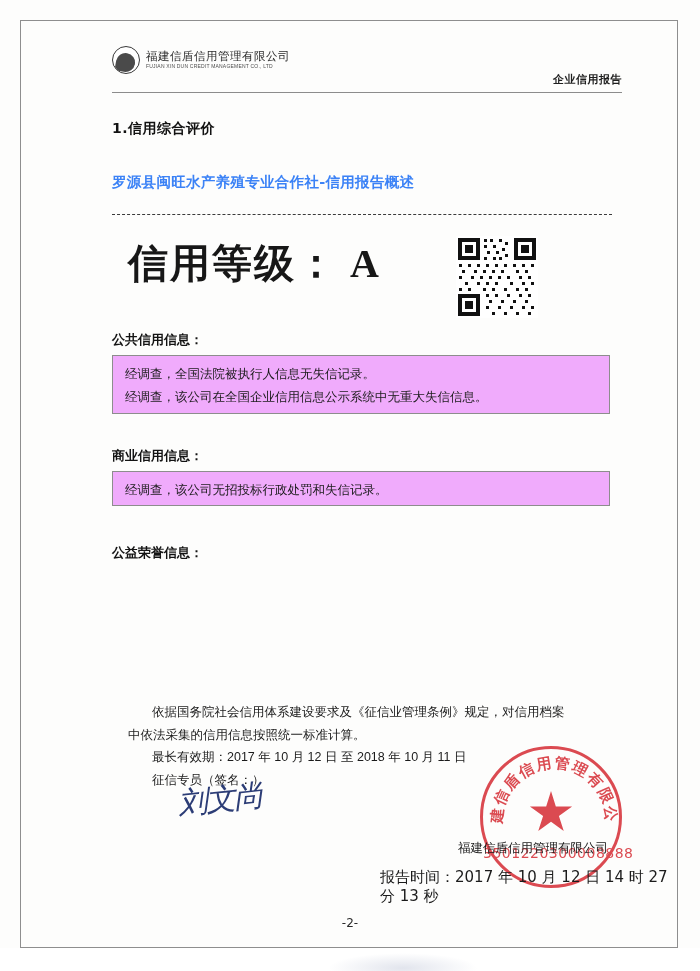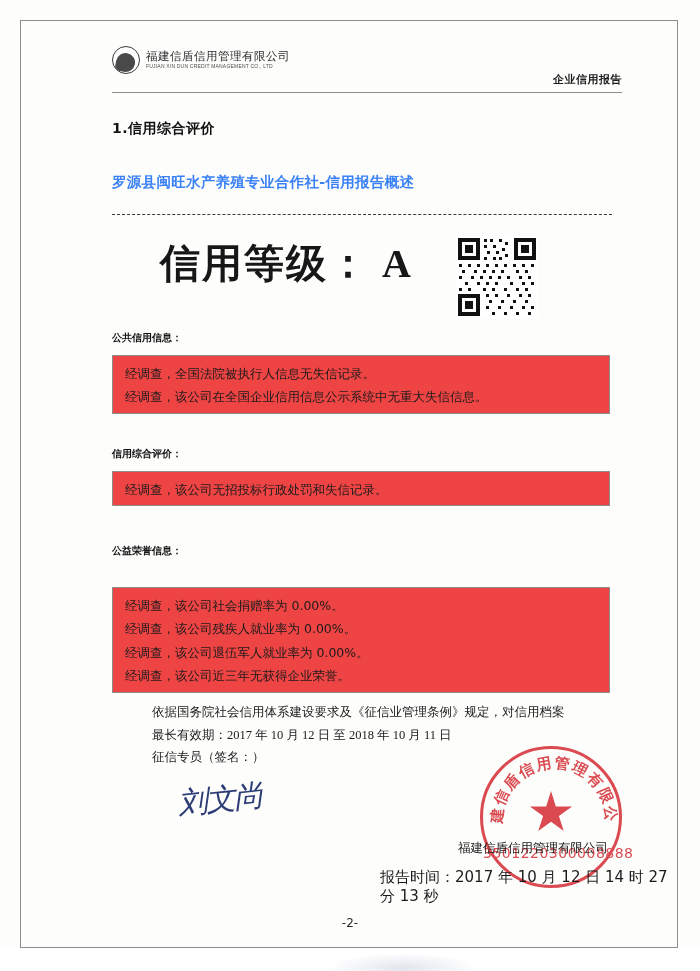--- a/index.html
+++ b/index.html
@@ -142,53 +142,52 @@
   
   .grade-line {
     position: absolute;
     left: 100px;
     top: 208px;
     font-size: 40px;
     font-weight: bold;
     color: #171717;
     font-family: "DejaVu Sans", sans-serif;
     letter-spacing: 2px;
-    margin-left: 32px;
   }
   .grade-value {
     font-family: "Liberation Serif", serif;
     font-size: 40px;
     margin-left: 12px;
   }
   .qr {
     position: absolute;
     left: 428px;
     top: 208px;
     width: 82px;
     height: 82px;
     background: #ffffff;
   }
 
   
   .block-label {
     position: absolute;
     left: 84px;
-    font-size: 10px;
+    font-size: 13px;
     font-weight: bold;
     color: #131313;
     font-family: "DejaVu Sans", sans-serif;
   }
   .block-box {
     position: absolute;
     left: 84px;
     width: 498px;
     border: 1px solid #8d8d8d;
     box-sizing: border-box;
     padding: 8px 10px 6px 12px;
-    background: #ef4444;
+    background: #f0abfc;
   }
   .block-box p {
     margin: 0 0 4px 0;
     font-size: 12.5px;
     line-height: 1.55;
     color: #1b1b1b;
     font-family: "DejaVu Sans", sans-serif;
   }
   .block-box p:last-child { margin-bottom: 0; }
 
@@ -201,21 +200,21 @@
 
   
   .footnote {
     position: absolute;
     left: 100px;
     top: 673px;
     width: 490px;
     font-size: 12.5px;
     line-height: 1.8;
     color: #1b1b1b;
-    font-family: Liberation Serif, serif;
+    font-family: Liberation Sans, sans-serif;
   }
   .footnote .indent { text-indent: 24px; display: block; }
   .footnote .line { display: block; }
   .footnote .ind2 { text-indent: 24px; display: block; }
 
   .signature {
     position: absolute;
     left: 150px;
     top: 748px;
     width: 150px;
@@ -430,35 +429,30 @@
         </g>
       </svg>
     </div>
 
     <div class="block-label" id="block-public-label">公共信用信息：</div>
     <div class="block-box" id="block-public-box">
       <p>经调查，全国法院被执行人信息无失信记录。</p>
       <p>经调查，该公司在全国企业信用信息公示系统中无重大失信信息。</p>
     </div>
 
-    <div class="block-label" id="block-business-label">信用综合评价：</div>
+    <div class="block-label" id="block-business-label">商业信用信息：</div>
     <div class="block-box" id="block-business-box">
       <p>经调查，该公司无招投标行政处罚和失信记录。</p>
     </div>
 
     <div class="block-label" id="block-honor-label">公益荣誉信息：</div>
-    <div class="block-box" id="block-honor-box">
-      <p>经调查，该公司社会捐赠率为 0.00%。</p>
-      <p>经调查，该公司残疾人就业率为 0.00%。</p>
-      <p>经调查，该公司退伍军人就业率为 0.00%。</p>
-      <p>经调查，该公司近三年无获得企业荣誉。</p>
-    </div>
 
     <div class="footnote">
       <span class="indent">依据国务院社会信用体系建设要求及《征信业管理条例》规定，对信用档案</span>
+      <span class="line">中依法采集的信用信息按照统一标准计算。</span>
       <span class="ind2">最长有效期：2017 年 10 月 12 日 至 2018 年 10 月 11 日</span>
       <span class="ind2">征信专员（签名：）</span>
     </div>
 
     <div class="signature">刘文尚</div>
 
     <div class="stamp">
       <div class="stamp-star"></div>
       <div class="stamp-top-text">
         <svg width="142" height="142" viewBox="0 0 142 142" aria-hidden="true">

